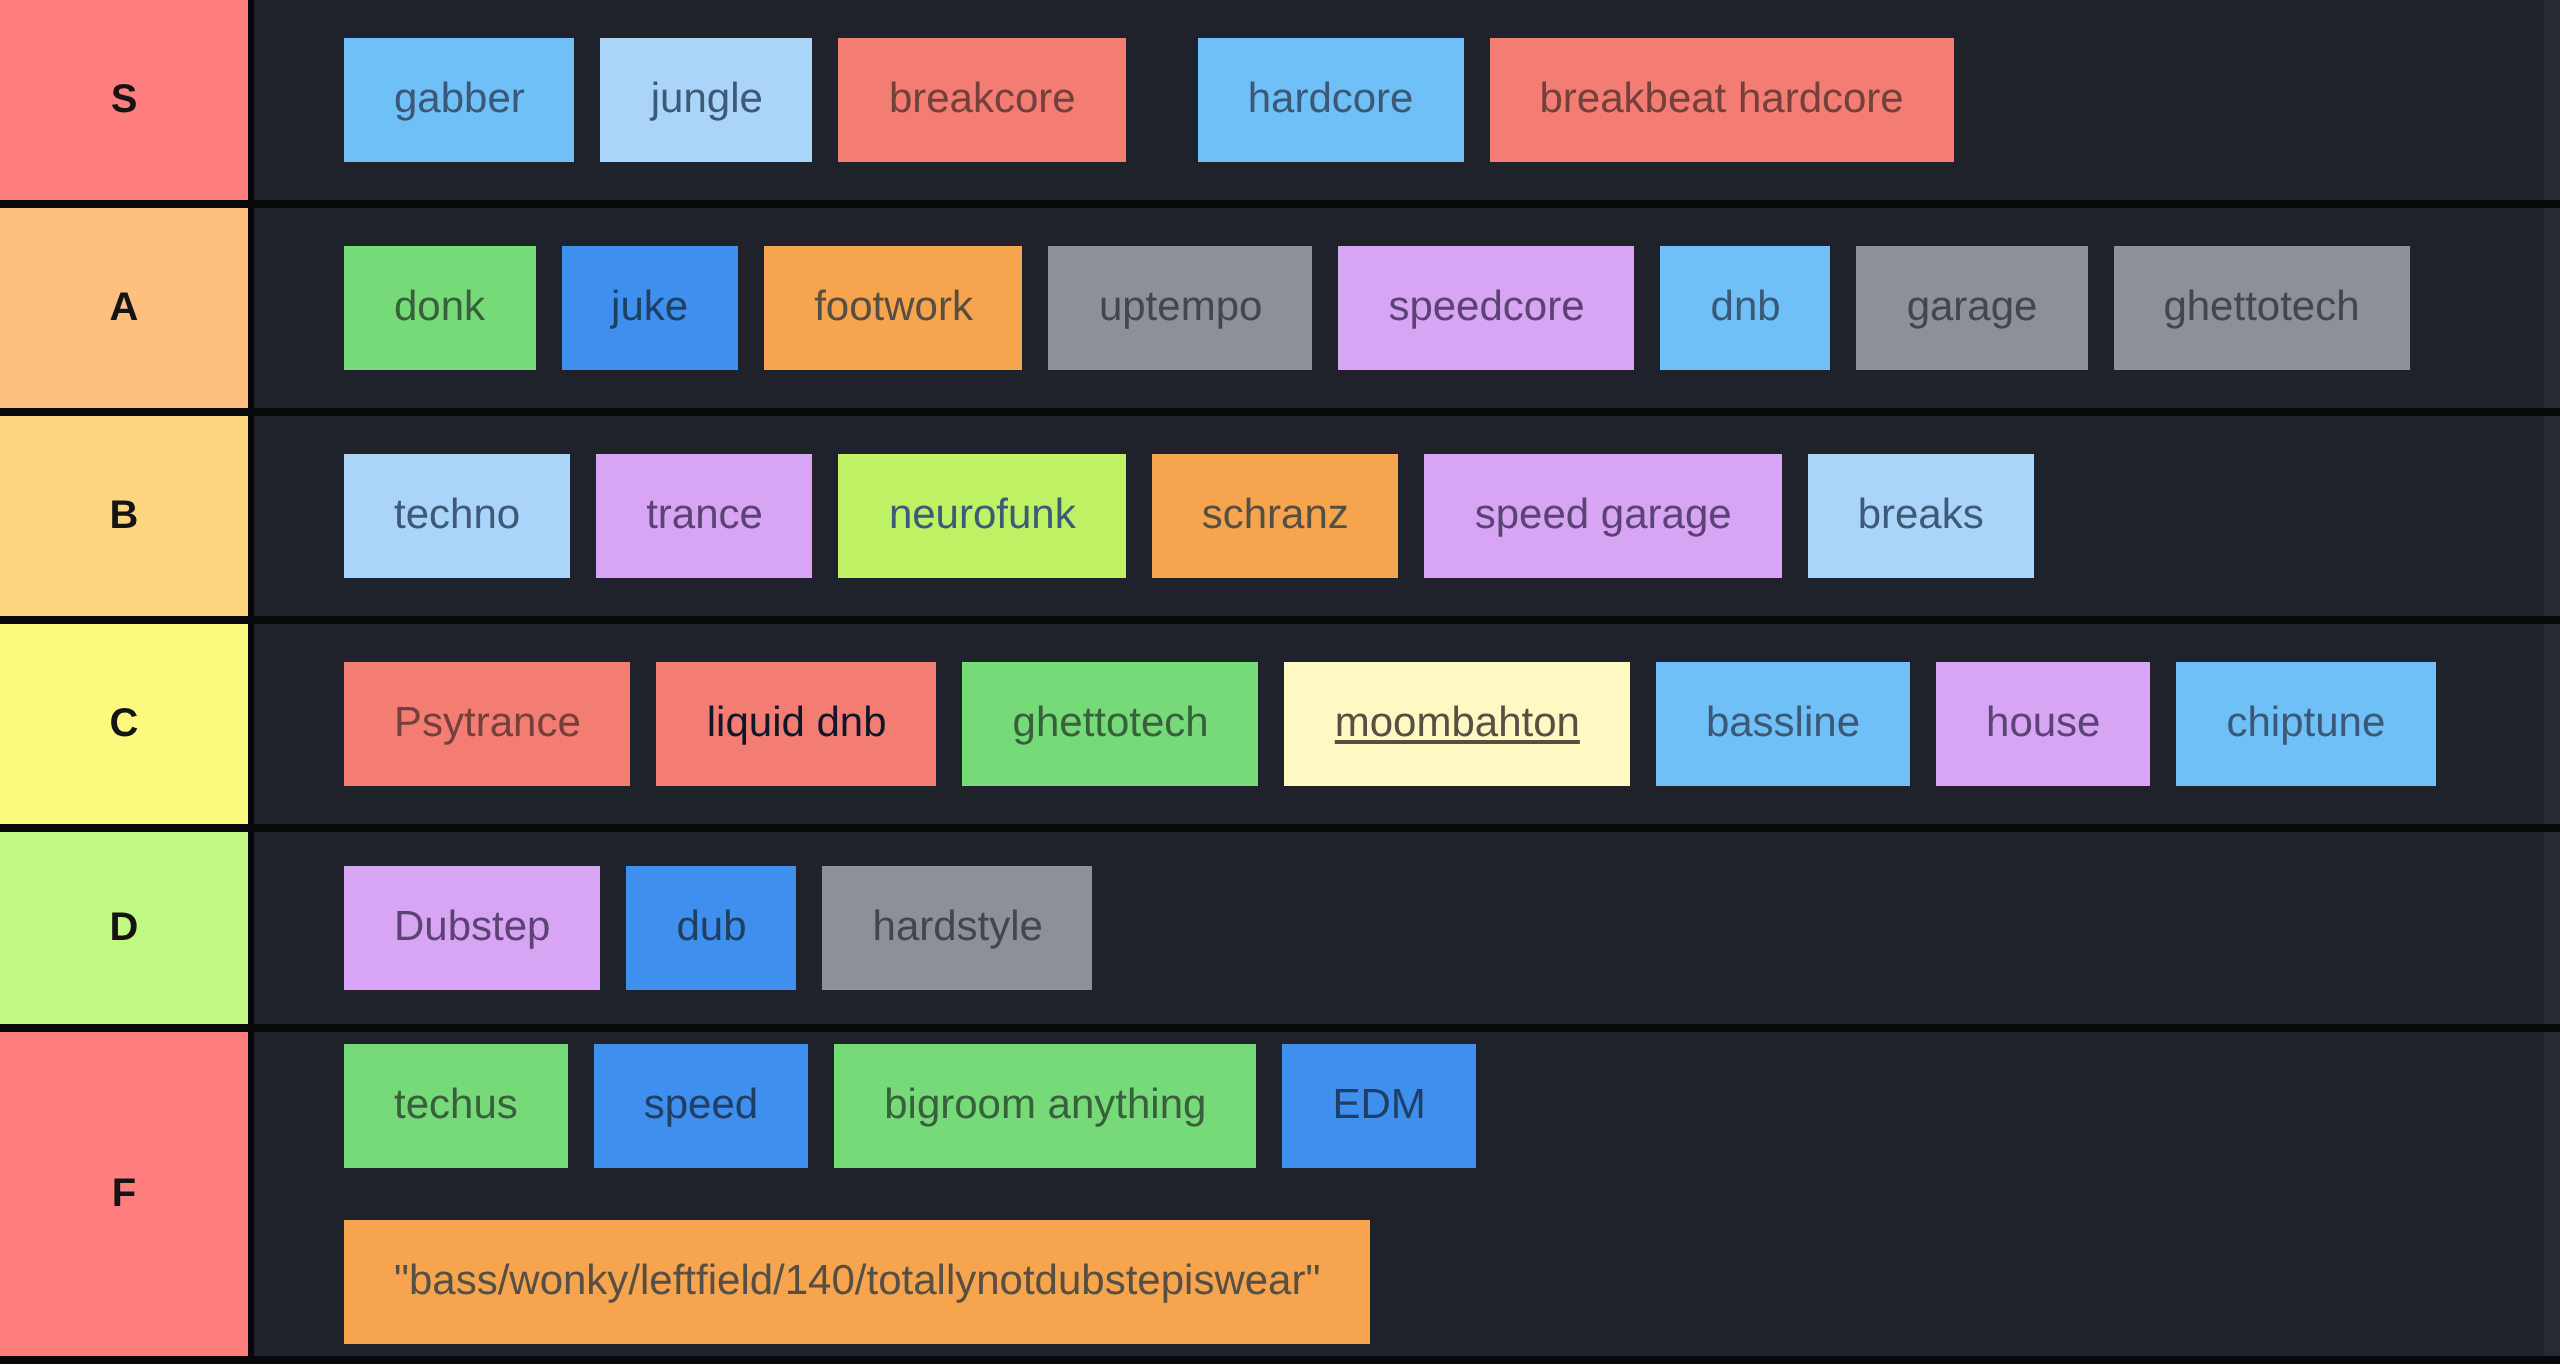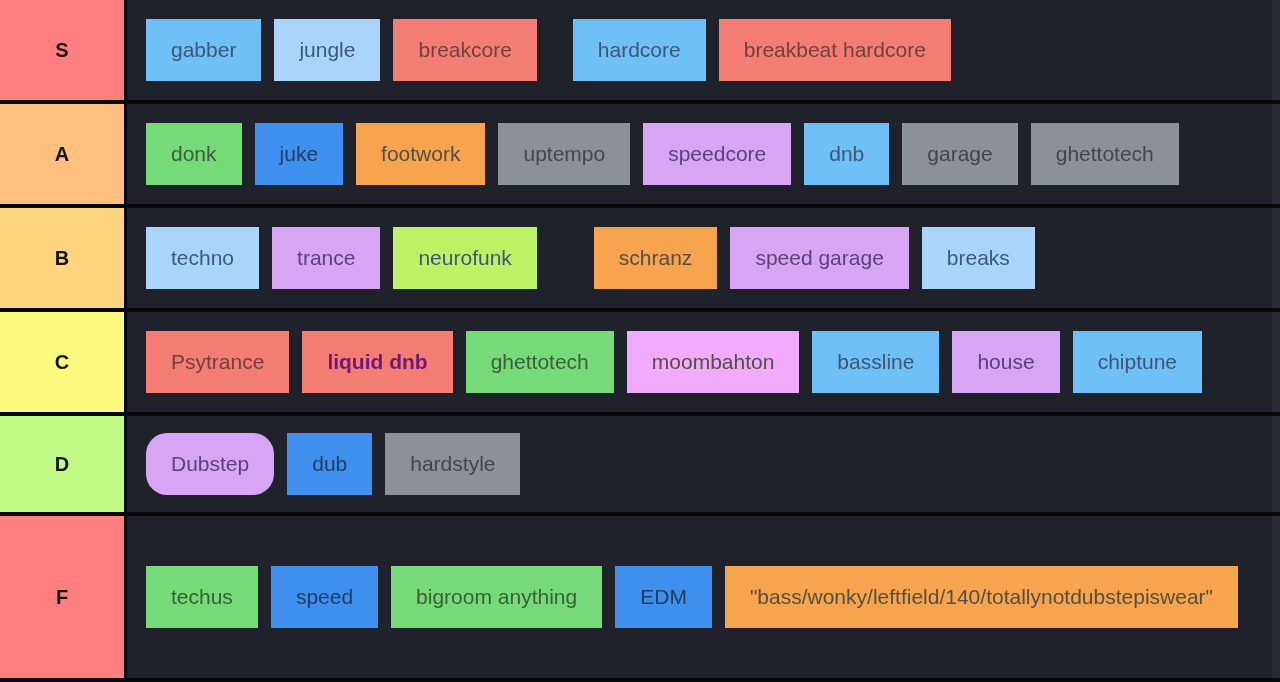--- a/index.html
+++ b/index.html
@@ -41,21 +41,21 @@
   }
   .tier-content {
     flex: 1;
     min-width: 0;
     position: relative;
     display: flex;
     flex-wrap: wrap;
     align-content: center;
     align-items: center;
     gap: 26px 13px;
-    padding-left: 19px;
+    padding-left: 45px;
     padding-right: 16px;
     box-sizing: border-box;
     background: #1f222a;
   }
   .edge-strip {
     position: absolute;
     top: 0;
     bottom: 0;
     right: 0;
     width: 8px;
@@ -101,43 +101,43 @@
         <div class="tile" style="background: rgb(139, 144, 153); color: rgb(66, 71, 79);">ghettotech</div>
         <div class="edge-strip"></div>
       </div>
     </div>
     <div class="tier-row">
       <div class="tier-label" style="background: rgb(252, 213, 126); color: rgb(20, 20, 20);">B</div>
       <div class="tier-content">
         <div class="tile" style="background: rgb(171, 213, 248); color: rgb(61, 90, 120);">techno</div>
         <div class="tile" style="background: rgb(215, 165, 244); color: rgb(92, 67, 118);">trance</div>
         <div class="tile" style="background: #bef264; color: rgb(61, 90, 120);">neurofunk</div>
-        <div class="tile" style="background: rgb(247, 164, 78); color: rgb(86, 79, 68); margin-left: 44px;">schranz</div>
+        <div class="tile" style="background: rgb(247, 164, 78); color: rgb(86, 79, 68);">schranz</div>
         <div class="tile" style="background: rgb(215, 165, 244); color: rgb(92, 67, 118);">speed garage</div>
         <div class="tile" style="background: rgb(171, 213, 248); color: rgb(61, 90, 120);">breaks</div>
         <div class="edge-strip"></div>
       </div>
     </div>
     <div class="tier-row">
       <div class="tier-label" style="background: rgb(252, 249, 127); color: rgb(20, 20, 20);">C</div>
       <div class="tier-content">
         <div class="tile" style="background: rgb(244, 125, 115); color: rgb(115, 64, 60);">Psytrance</div>
-        <div class="tile" style="background: rgb(244, 125, 115); color: #701a75; font-weight: bold;">liquid dnb</div>
+        <div class="tile" style="background: rgb(244, 125, 115); color: #0f172a;">liquid dnb</div>
         <div class="tile" style="background: rgb(119, 218, 121); color: rgb(55, 96, 59);">ghettotech</div>
-        <div class="tile" style="background: #f0abfc; color: rgb(86, 79, 68);">moombahton</div>
+        <div class="tile" style="background: #fef9c3; color: rgb(86, 79, 68); text-decoration: underline;">moombahton</div>
         <div class="tile" style="background: rgb(111, 192, 247); color: rgb(59, 88, 118);">bassline</div>
         <div class="tile" style="background: rgb(215, 165, 244); color: rgb(92, 67, 118);">house</div>
         <div class="tile" style="background: rgb(111, 192, 247); color: rgb(59, 88, 118);">chiptune</div>
         <div class="edge-strip"></div>
       </div>
     </div>
     <div class="tier-row">
       <div class="tier-label" style="background: rgb(192, 250, 133); color: rgb(20, 20, 20);">D</div>
       <div class="tier-content">
-        <div class="tile" style="background: rgb(215, 165, 244); color: rgb(92, 67, 118); border-radius: 21px;">Dubstep</div>
+        <div class="tile" style="background: rgb(215, 165, 244); color: rgb(92, 67, 118);">Dubstep</div>
         <div class="tile" style="background: rgb(62, 143, 238); color: rgb(31, 63, 99);">dub</div>
         <div class="tile" style="background: rgb(139, 144, 153); color: rgb(66, 71, 79);">hardstyle</div>
         <div class="edge-strip"></div>
       </div>
     </div>
     <div class="tier-row">
       <div class="tier-label" style="background: rgb(255, 127, 126); color: rgb(20, 20, 20);">F</div>
       <div class="tier-content">
         <div class="tile" style="background: rgb(119, 218, 121); color: rgb(55, 96, 59);">techus</div>
         <div class="tile" style="background: rgb(62, 143, 238); color: rgb(31, 63, 99);">speed</div>

